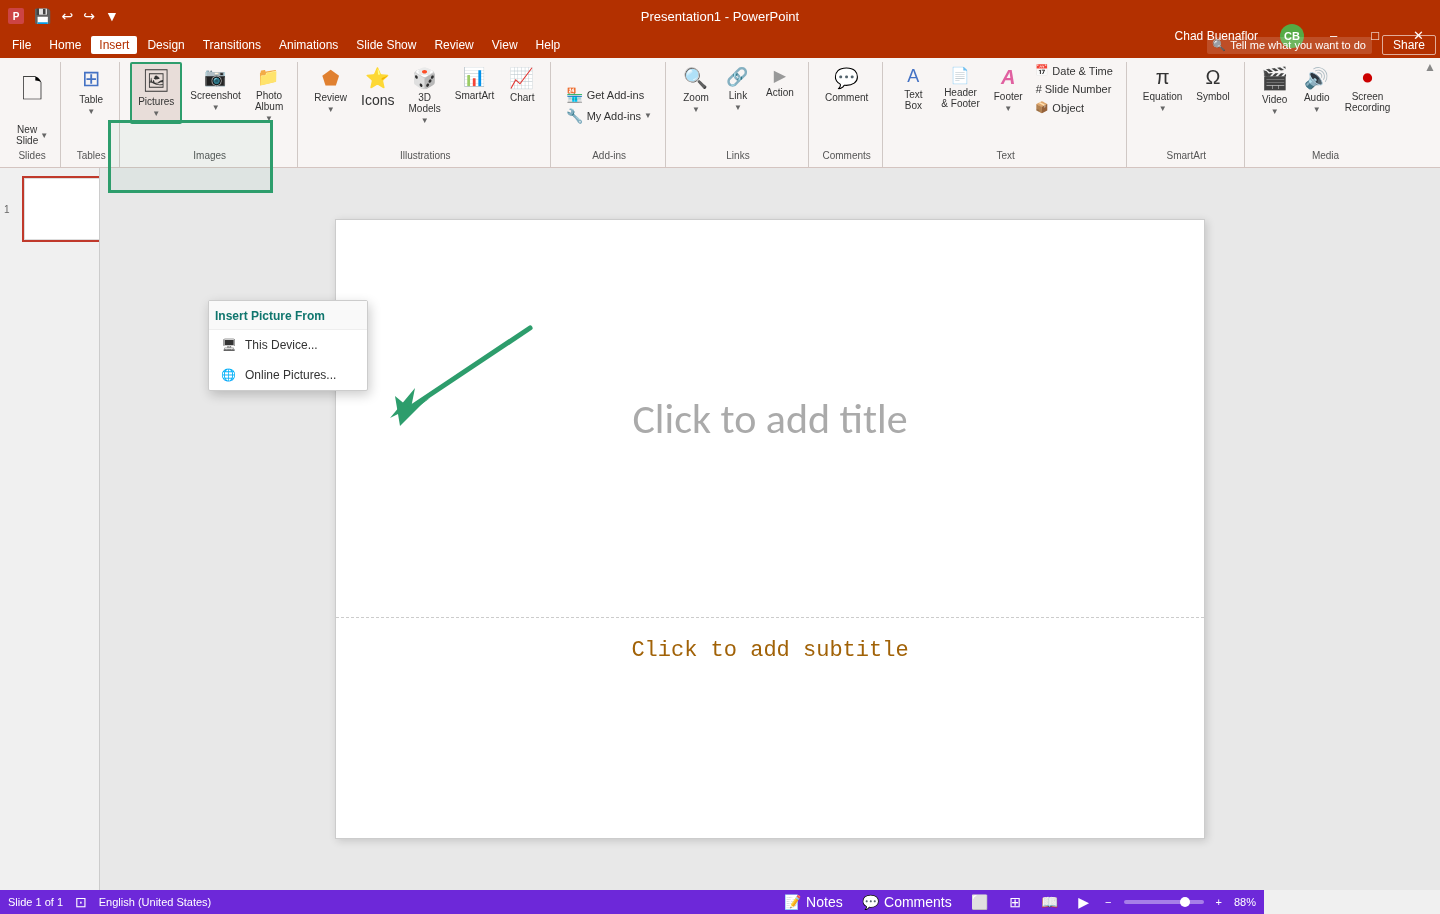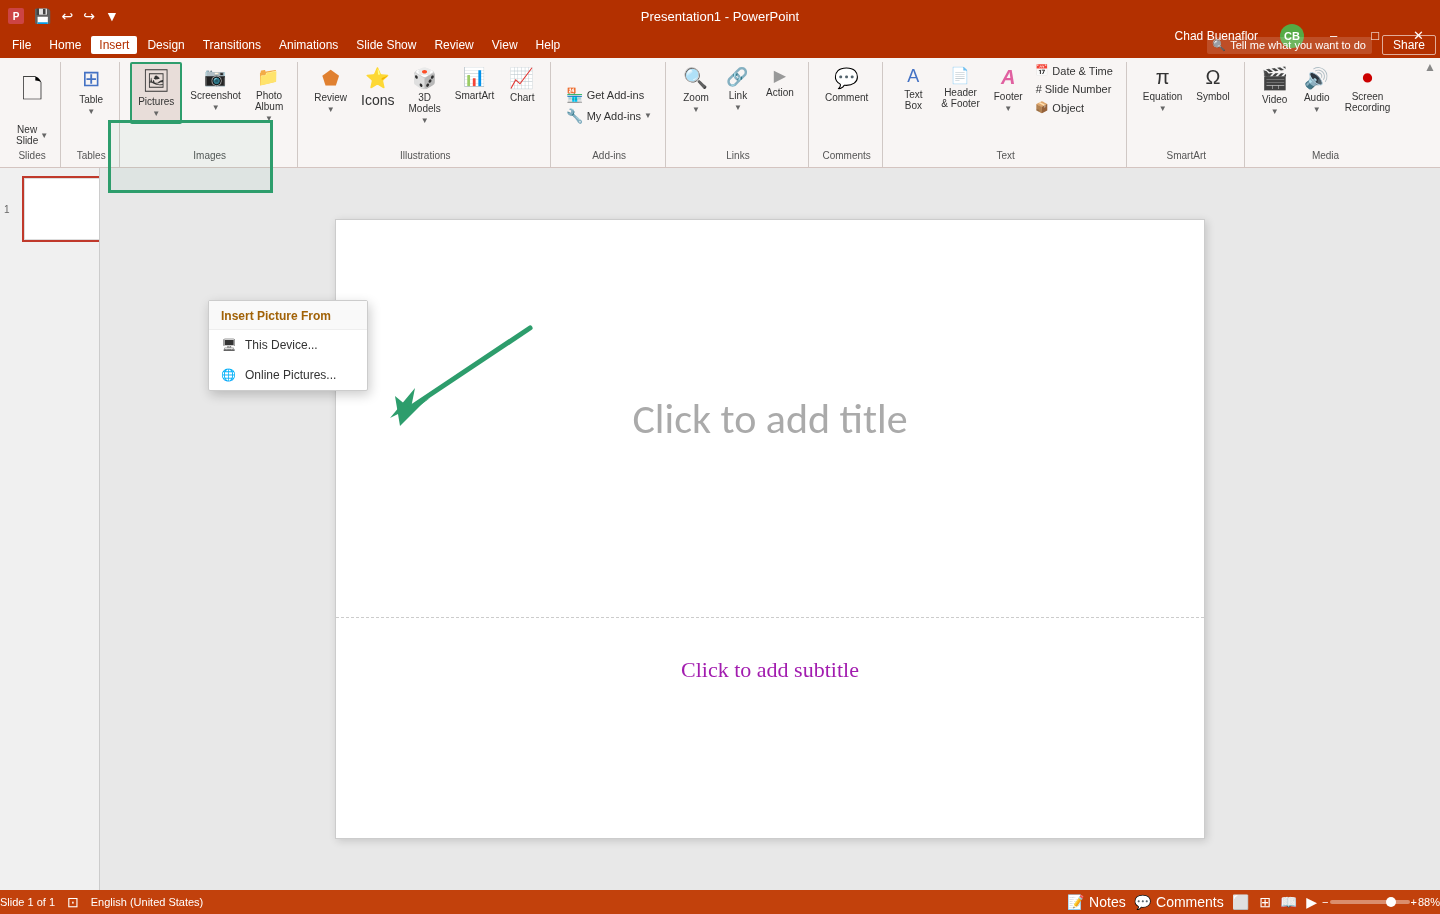--- a/index.html
+++ b/index.html
@@ -236,41 +236,40 @@
       justify-content: center;
       padding: 20px;
     }
     .slide-title-text {
       font-size: 42px;
       color: #aaa;
       font-family: 'Calibri', sans-serif;
     }
     .slide-subtitle-text {
       font-size: 22px;
-      color: #a21caf;
-      font-family: Liberation Serif, serif;
-      margin-top: 19px;
+      color: #a16207;
+      font-family: Liberation Mono, monospace;
     }
 
     
     .dropdown-menu {
       position: absolute;
       top: 132px;
       left: 108px;
       background: white;
       border: 1px solid #ccc;
       box-shadow: 2px 4px 12px rgba(0,0,0,0.2);
       z-index: 100;
       min-width: 160px;
       border-radius: 2px;
     }
     .dropdown-header {
-      padding: 8px 12px 6px;
+      padding: 8px 6px 6px;
       font-size: 12px;
-      color: #a16207;
+      color: #0f766e;
       font-weight: 600;
       border-bottom: 1px solid #eee;
       background: #f9f9f9;
     }
     .dropdown-item {
       display: flex;
       align-items: center;
       gap: 8px;
       padding: 7px 12px;
       cursor: pointer;
@@ -303,36 +302,36 @@
       height: 73px;
       border: 3px solid #2d9d6c;
       pointer-events: none;
       z-index: 99;
       background: rgba(45, 157, 108, 0.05);
     }
 
     
     .status-bar {
       height: 24px;
-      background: #c2410c;
-      display: flex;
-      align-items: center;
-      padding: 0 0;
+      background: #6d28d9;
+      display: flex;
+      align-items: center;
+      padding: 0 8px;
       color: white;
       font-size: 11px;
       gap: 12px;
       position: fixed;
       bottom: 0;
-      width: 1440px;
+      width: 1264px;
     }
     .status-bar-right {
       margin-left: auto;
       display: flex;
       align-items: center;
-      gap: 1px;
+      gap: 12px;
     }
     .status-view-btn {
       background: none;
       border: none;
       color: white;
       cursor: pointer;
       padding: 2px 4px;
       font-size: 14px;
     }
     .zoom-slider {

